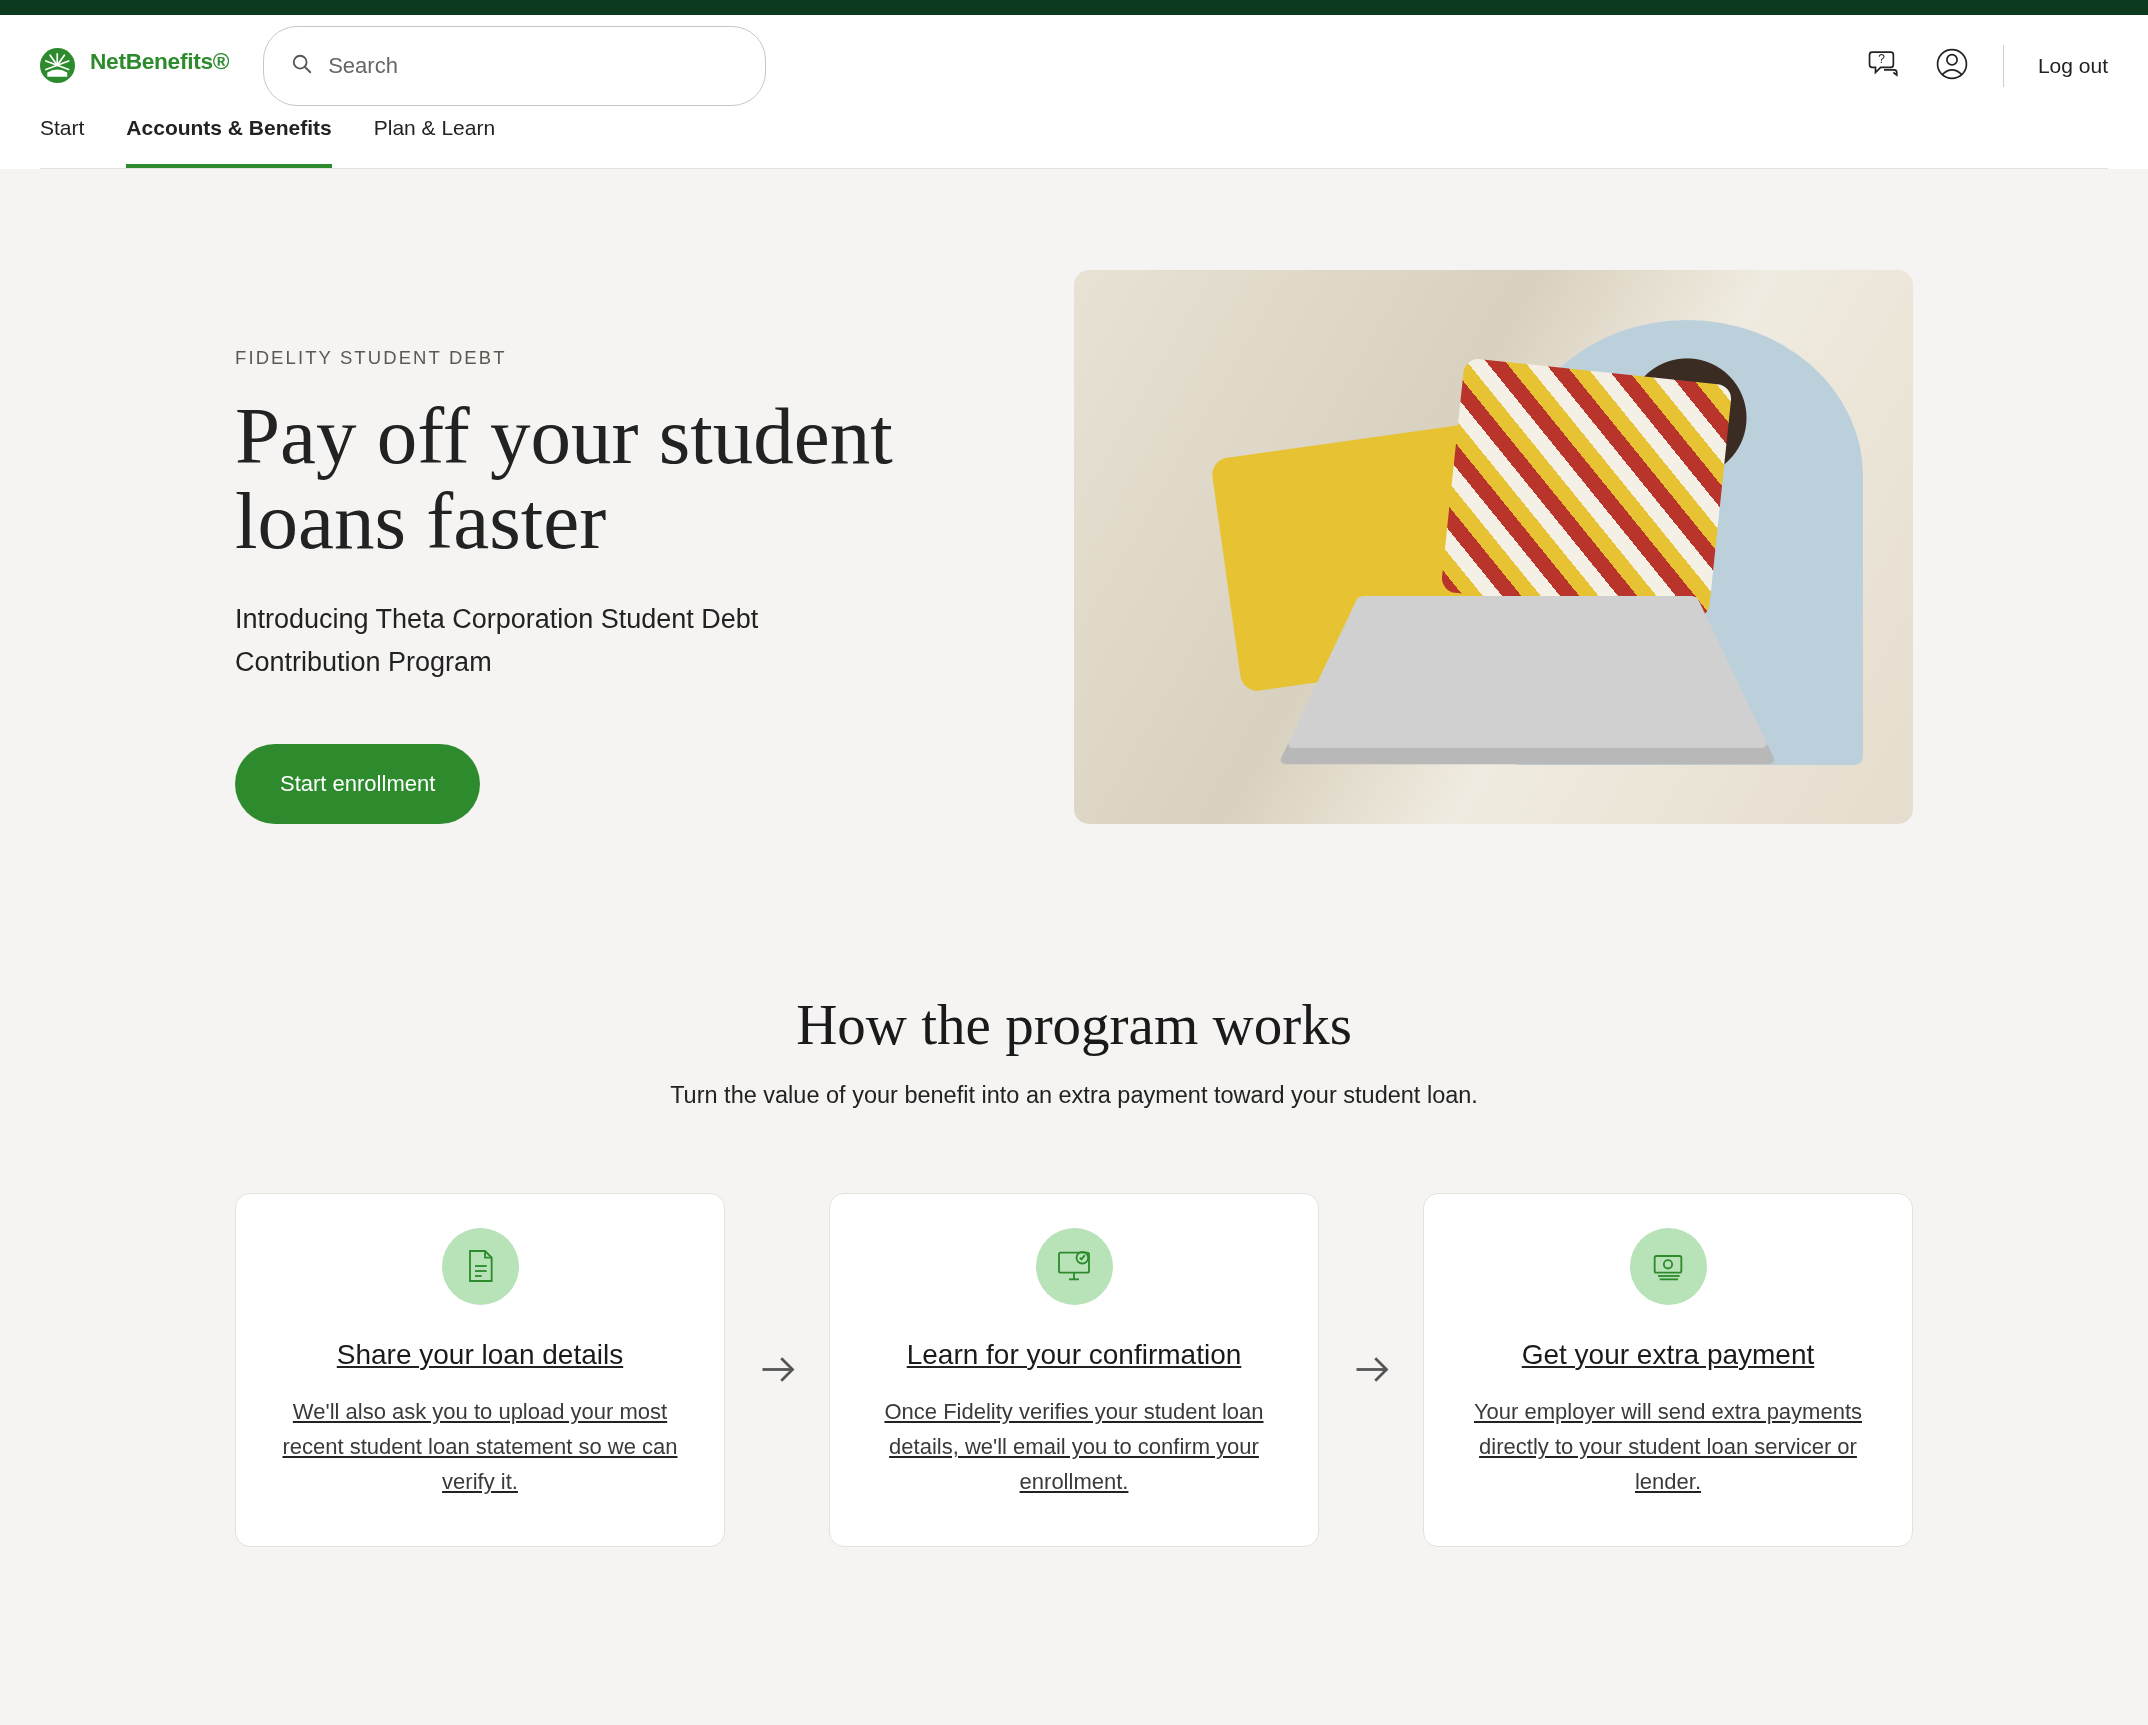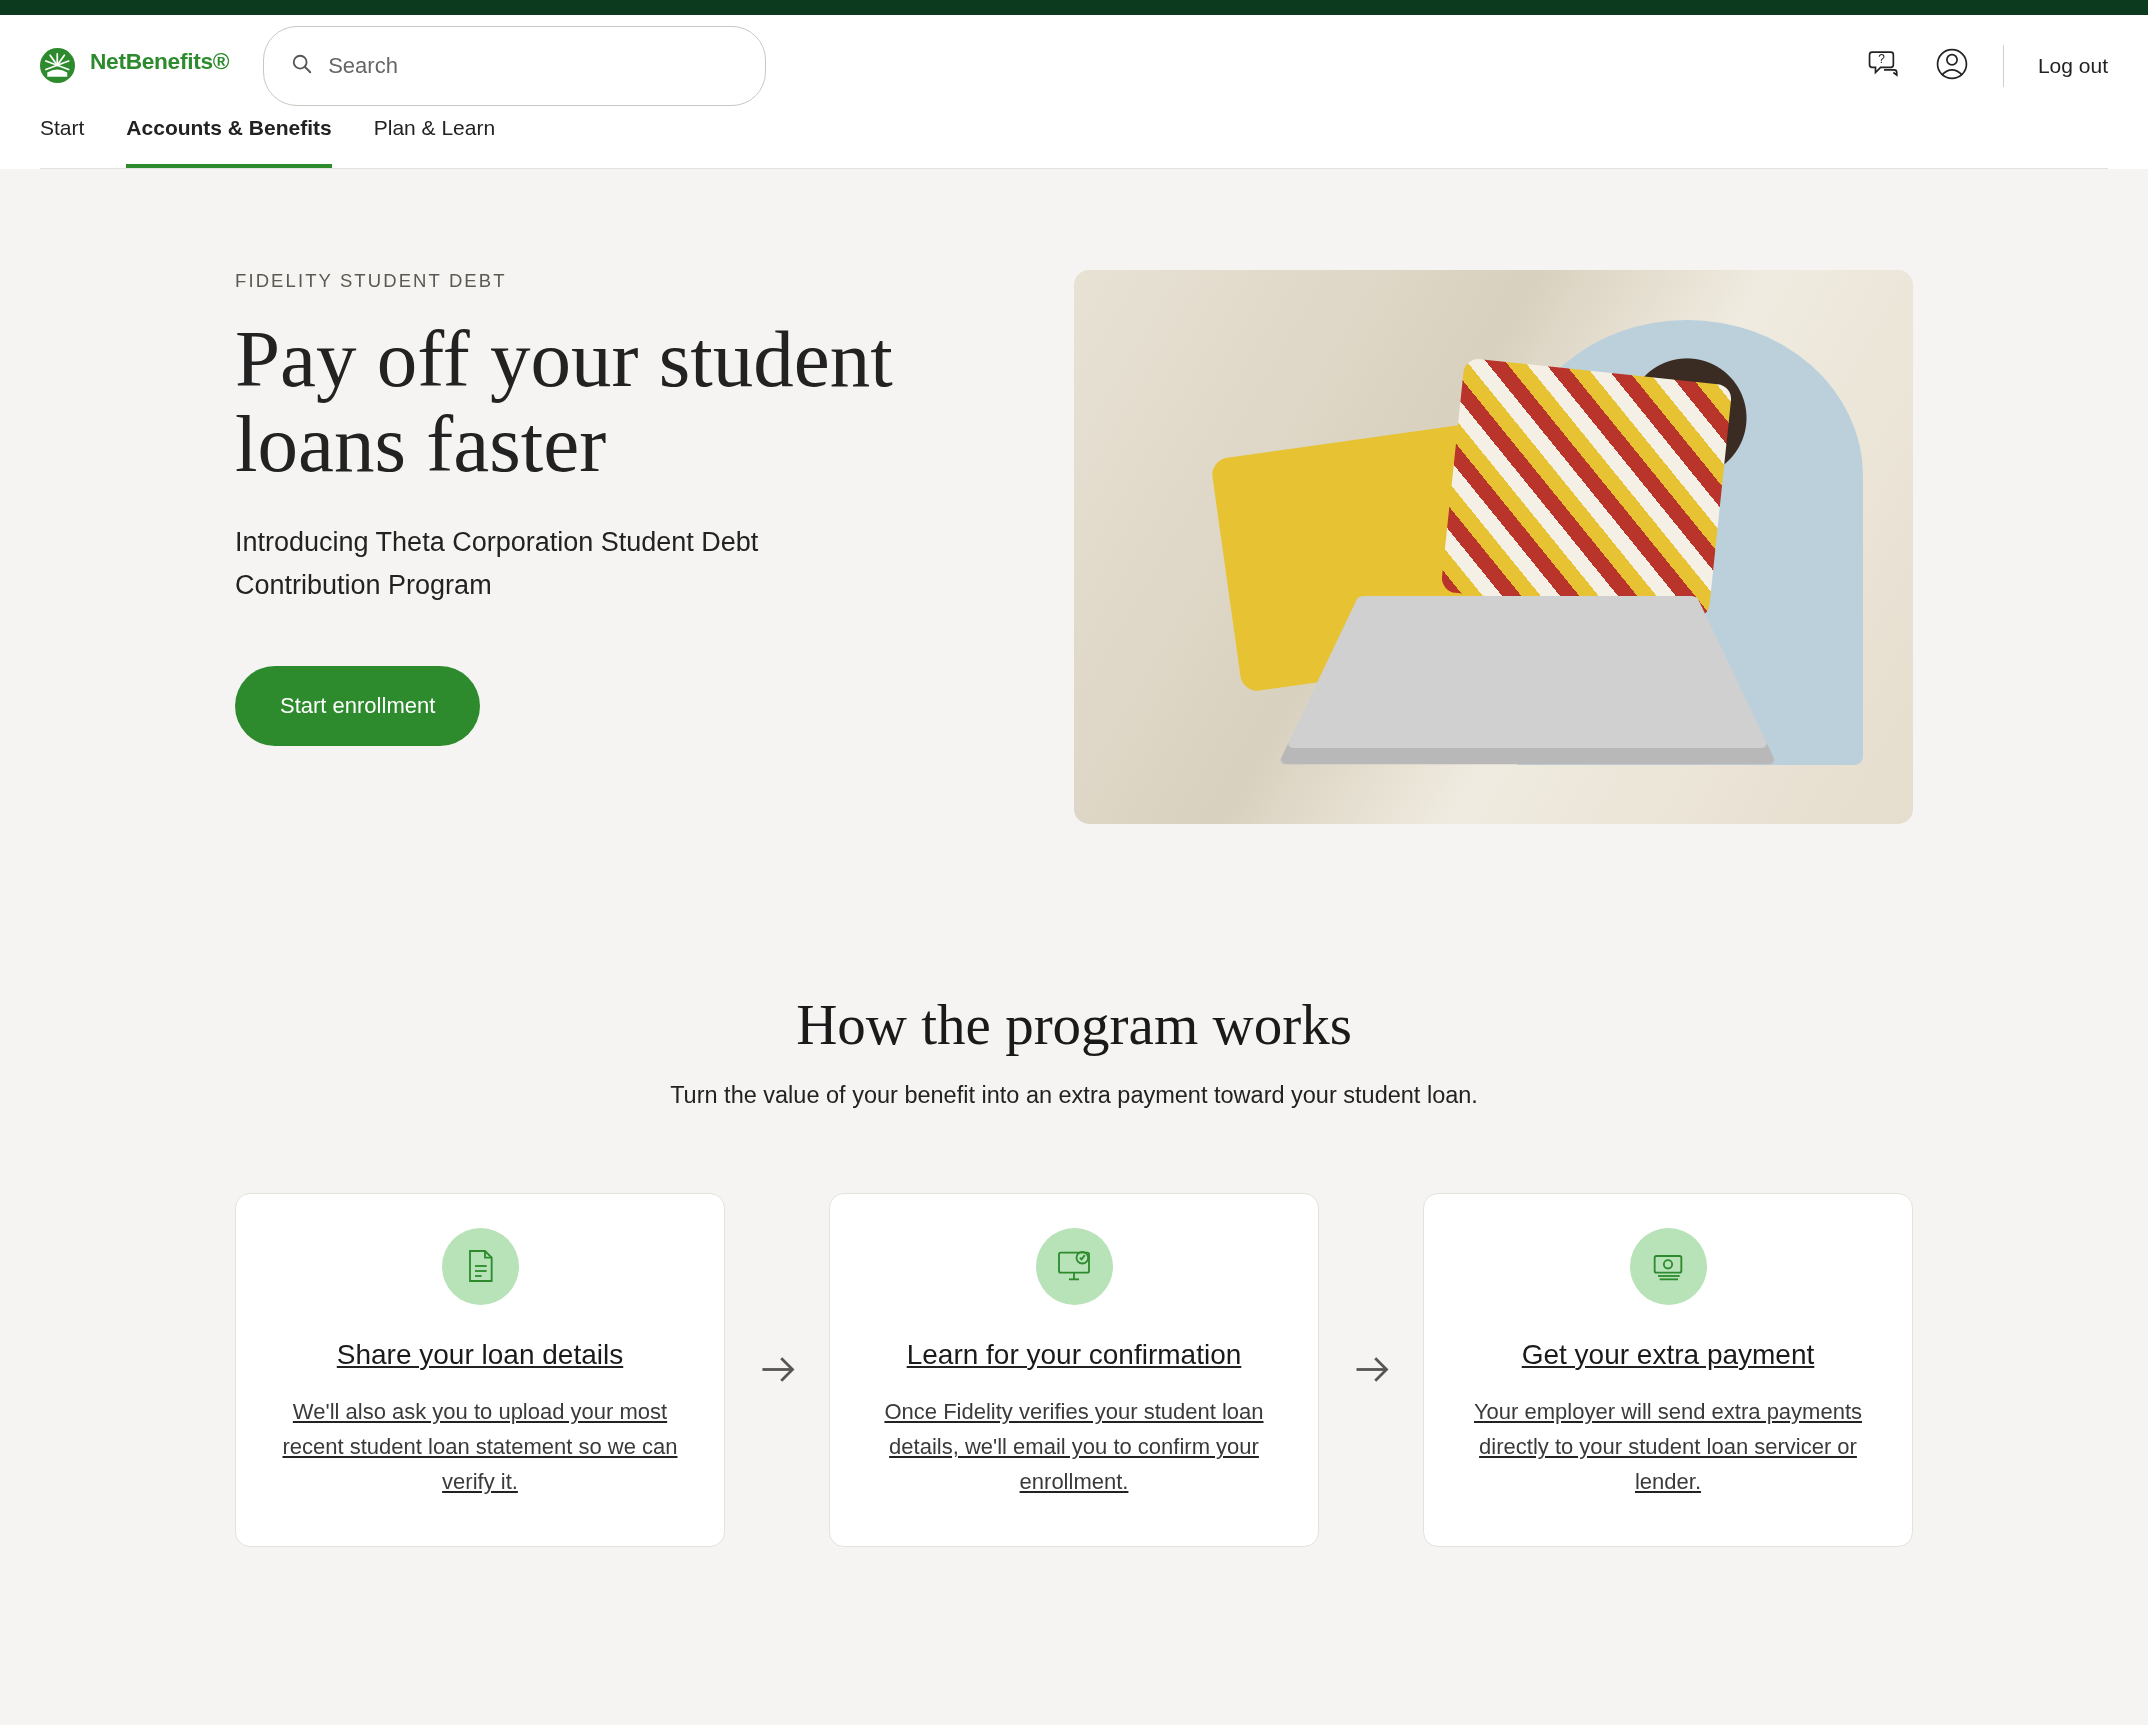--- a/index.html
+++ b/index.html
@@ -106,21 +106,21 @@
     border-bottom: 4.2px solid #2d8b2d;
   }
   .page {
     max-width: 1846px;
     margin: 0 auto;
     padding: 101px 84px 50px 84px;
   }
   .hero {
     display: flex;
     gap: 101px;
-    align-items: flex-start;
+    align-items: flex-end;
   }
   .hero-left { flex: 1; max-width: 839px; }
   .eyebrow {
     font-size: 18.5px;
     letter-spacing: 2.1px;
     color: #5a5a52;
     font-weight: 500;
     margin-bottom: 25px;
   }
   .hero-title {

